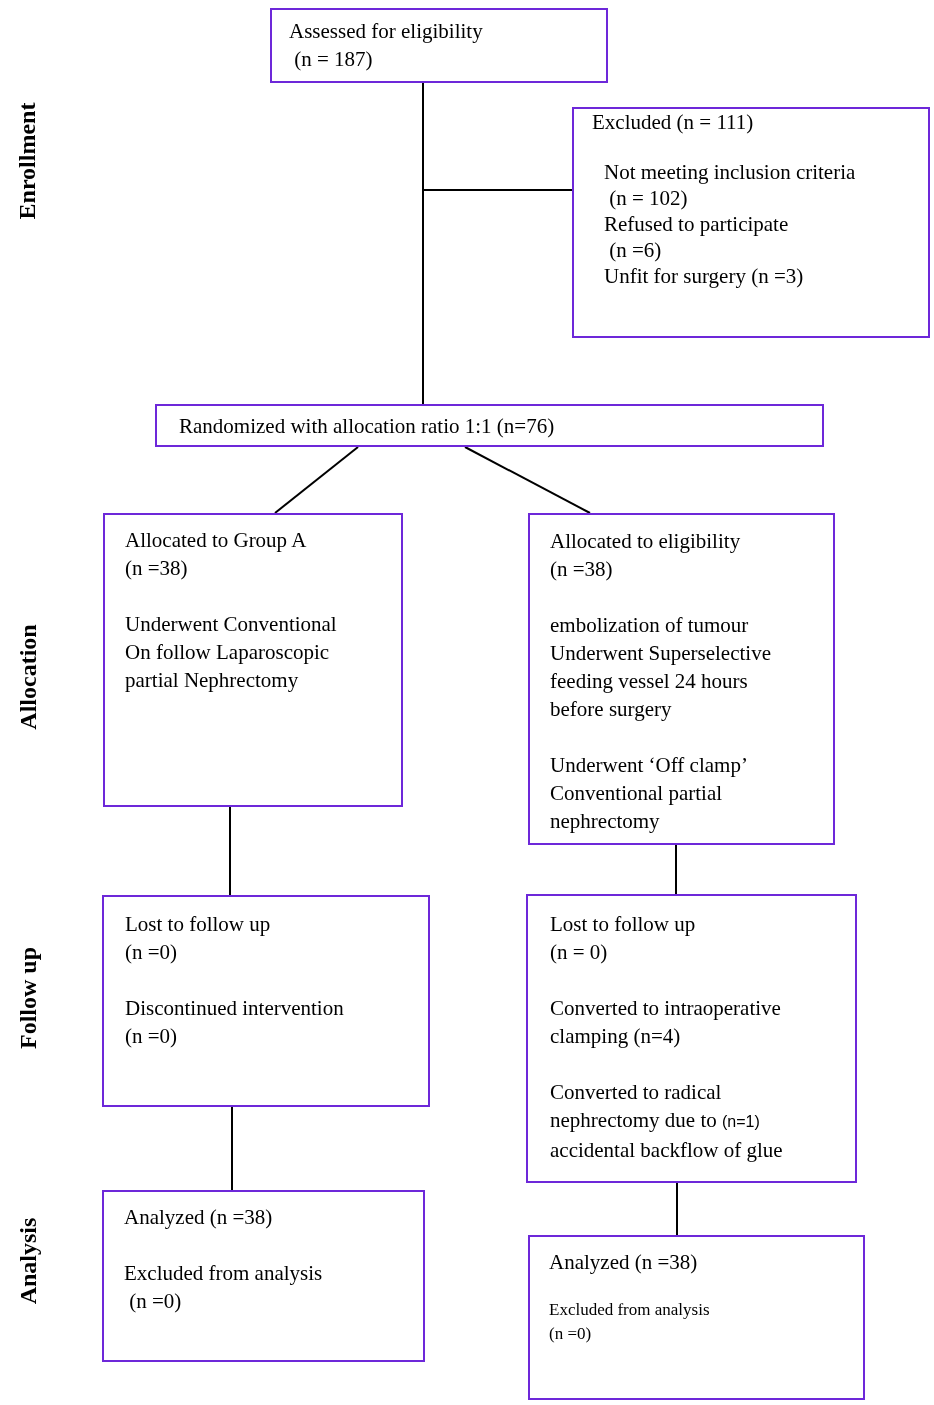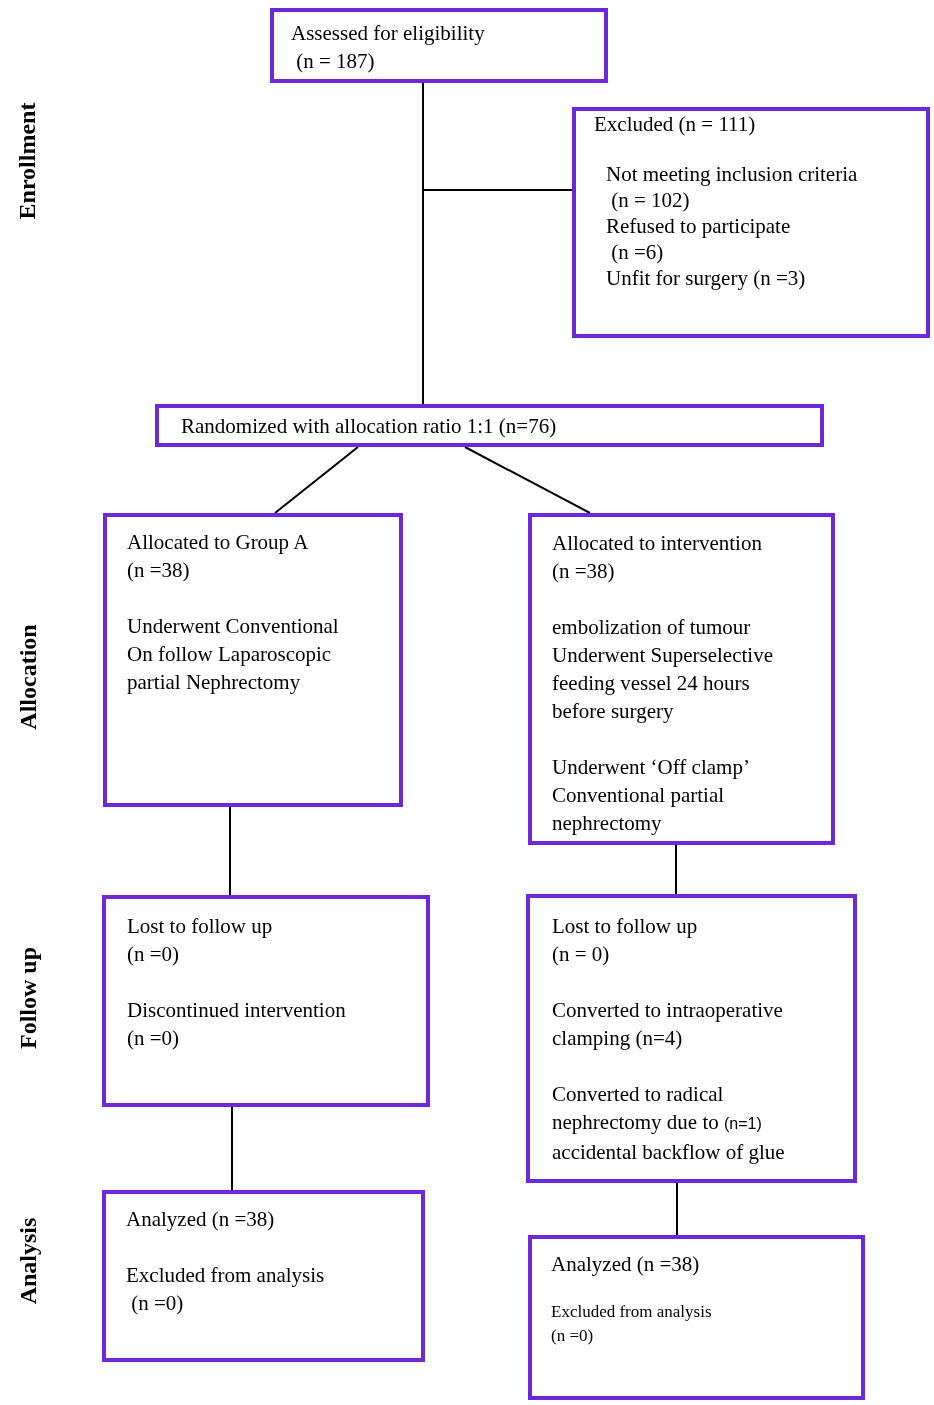--- a/index.html
+++ b/index.html
@@ -12,21 +12,21 @@
     font-family: "Liberation Serif", serif;
     overflow: hidden;
   }
   .connectors {
     position: absolute;
     left: 0; top: 0;
     pointer-events: none;
   }
   .box {
     position: absolute;
-    border: 4px solid #6d28d9;
+    border: 2px solid #6d28d9;
     background: #ffffff;
     box-sizing: border-box;
     font-size: 21px;
   }
   .line {
     white-space: pre-wrap;
     line-height: 28px;
     min-height: 28px;
   }
   .stage-label {
@@ -100,21 +100,21 @@
   <div class="box box-alloc-a">
     <div class="line">Allocated to Group A</div>
     <div class="line">(n =38)</div>
     <div class="line"></div>
     <div class="line">Underwent Conventional</div>
     <div class="line">On follow Laparoscopic</div>
     <div class="line">partial Nephrectomy</div>
   </div>
 
   <div class="box box-alloc-b">
-    <div class="line">Allocated to intervention</div>
+    <div class="line">Allocated to eligibility</div>
     <div class="line">(n =38)</div>
     <div class="line"></div>
     <div class="line">embolization of tumour</div>
     <div class="line">Underwent Superselective</div>
     <div class="line">feeding vessel 24 hours</div>
     <div class="line">before surgery</div>
     <div class="line"></div>
     <div class="line">Underwent ‘Off clamp’</div>
     <div class="line">Conventional partial</div>
     <div class="line">nephrectomy</div>

